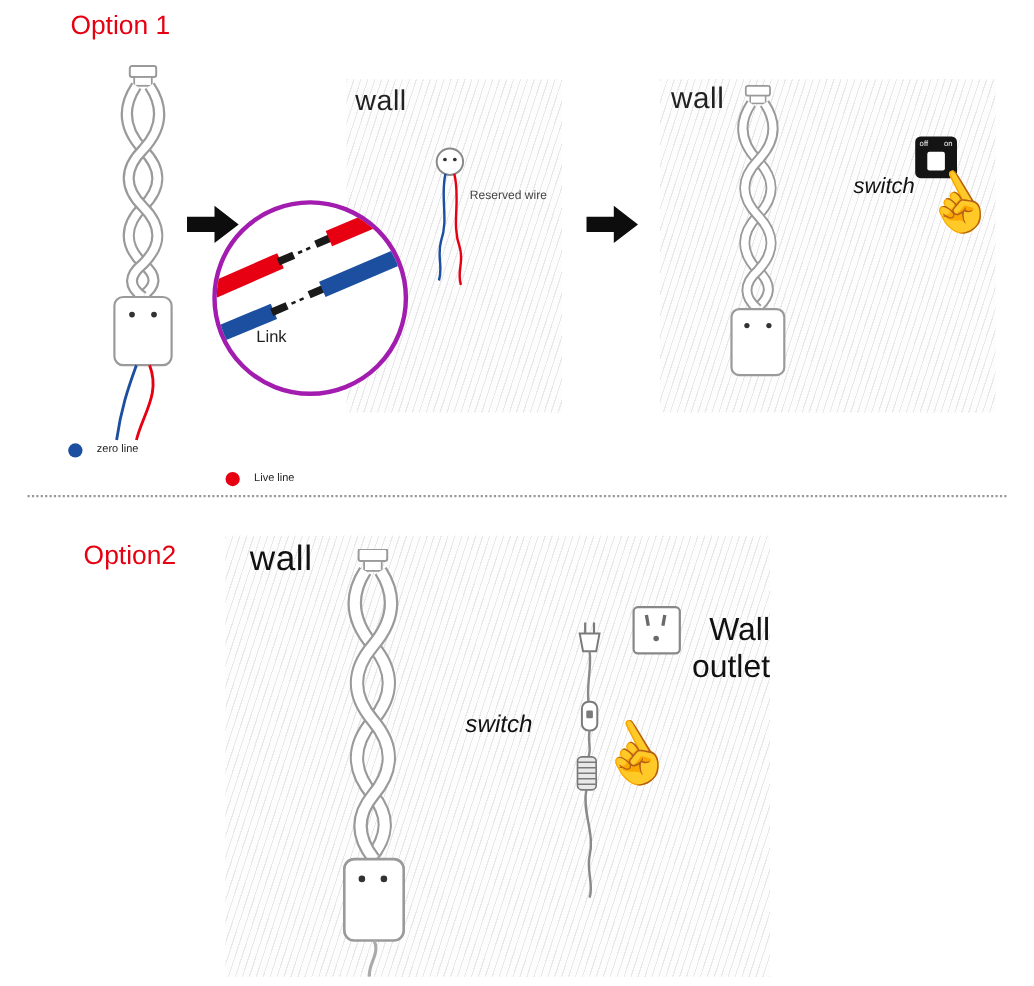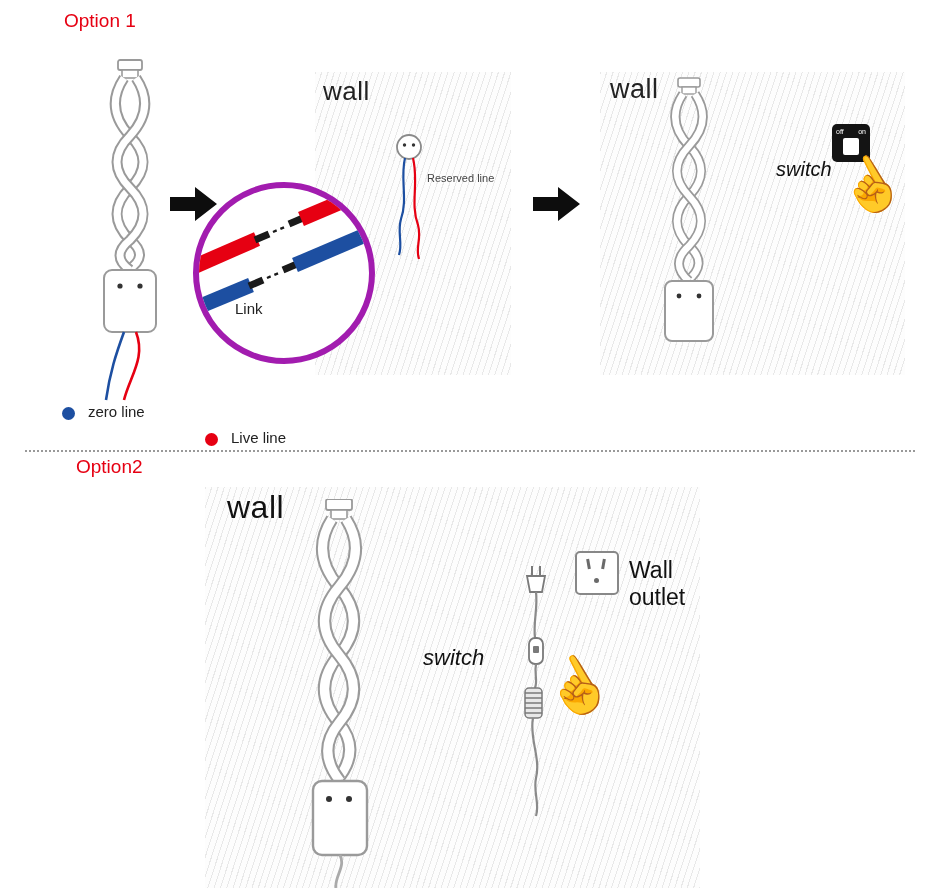--- a/index.html
+++ b/index.html
@@ -7,75 +7,76 @@
     position:relative;width:940px;height:896px;background:#ffffff;
     font-family:"Liberation Sans",sans-serif;overflow:hidden;
   }
   .abs{position:absolute;}
   
   .hatch{
     background-color:#fdfdfd;
     background-image:repeating-linear-gradient(108deg,
       rgba(125,125,125,.16) 0px, rgba(125,125,125,.16) 1px,
       transparent 1px, transparent 6px);
+    text-align:right;
   }
   .panel1{left:315px;top:72px;width:196px;height:303px;}
   .panel2{left:600px;top:72px;width:305px;height:303px;}
   .panel3{left:205px;top:487px;width:495px;height:401px;}
   .wall-label{color:#222;font-weight:500;letter-spacing:.5px;}
   .panel1 .wall-label{left:8px;top:4px;font-size:26px;}
   .panel2 .wall-label{left:10px;top:2px;font-size:27px;}
   .panel3 .wall-label{left:22px;top:2px;font-size:32px;color:#111;}
   
-  .opt-title{color:#e60012;font-size:19px;font-weight:500;text-align:right;}
+  .opt-title{color:#e60012;font-size:24px;font-weight:500;text-align:right;}
   #opt1-title{left:64px;top:10px;}
-  #opt2-title{left:76px;top:456px;}
+  #opt2-title{left:76px;top:492px;}
   
   .big-arrow{width:48px;height:36px;}
   #arrow1{left:170px;top:186px;}
   #arrow2{left:533px;top:186px;}
   
   .inset-circle{
     left:193px;top:182px;width:170px;height:170px;border-radius:50%;
-    background:#fff;border:6px solid #a21caf;z-index:5;overflow:hidden;
+    background:#fff;border:4px solid #a21caf;z-index:5;overflow:hidden;
   }
   .link-label{left:36px;top:112px;font-size:15px;color:#222;}
   
   .junction-svg{left:60px;top:55px;}
   .reserved-label{left:112px;top:100px;font-size:11px;color:#444;white-space:nowrap;}
   
   .rocker-switch{
     left:232px;top:52px;width:38px;height:38px;background:#141414;border-radius:5px;
   }
   .rocker-labels{display:flex;justify-content:space-between;padding:4px 4px 0;color:#fff;font-size:7px;line-height:1;}
   .rocker-key{width:16px;height:17px;background:#fff;border-radius:2px;margin:3px auto 0;}
   .switch-label{color:#111;font-style:italic;}
   #switch-label-1{left:176px;top:86px;font-size:20px;}
   
   .hand{color:#555;transform:rotate(-30deg);line-height:1;}
   #hand1{left:238px;top:88px;font-size:52px;}
   #hand2{left:338px;top:172px;font-size:54px;}
   
-  .legend-item{display:flex;align-items:flex-end;gap:13px;font-size:15px;color:#222;}
+  .legend-item{display:flex;align-items:flex-start;gap:13px;font-size:10px;color:#222;}
   #legend-zero{left:62px;top:403px;}
   #legend-live{left:205px;top:403px;margin-top:26px;}
   .legend-dot{width:13px;height:13px;border-radius:50%;display:inline-block;}
   .dot-blue{background:#1d4fa1;}
   .dot-red{background:#e60012;}
   
   .divider{left:25px;top:450px;width:890px;height:0;border-top:2px dotted #999;}
   
   .cord2-svg{left:30px;top:4px;}
   .cord3-svg{left:65px;top:12px;}
   .outlet-icon{left:370px;top:64px;width:40px;height:40px;background:#fff;border:2px solid #888;border-radius:5px;}
   .outlet-slot{position:absolute;width:3px;height:10px;background:#6a6a6a;top:6px;}
   .outlet-slot-left{left:10px;transform:rotate(-10deg);}
   .outlet-slot-right{left:25px;transform:rotate(10deg);}
   .outlet-pin{position:absolute;width:5px;height:5px;border-radius:50%;background:#6a6a6a;left:17px;top:25px;}
-  #outlet-label{left:424px;top:70px;font-size:23px;color:#111;}
+  #outlet-label{left:424px;top:70px;font-size:29px;color:#111;}
   #switch-label-2{left:218px;top:158px;font-size:22px;}
   .plugcord-svg{left:295px;top:75px;}
 </style>
 </head>
 <body>
 
 <div class="stage">
 
   <div class="abs opt-title" id="opt1-title">Option 1</div>
 
@@ -101,21 +102,21 @@
 
   <div class="abs hatch panel1">
     <div class="abs wall-label">wall</div>
     <svg class="abs junction-svg" width="130" height="200" viewBox="0 0 130 200">
       <circle cx="34" cy="20" r="12" fill="#fff" stroke="#8a8a8a" stroke-width="1.8"></circle>
       <circle cx="29.5" cy="18" r="1.7" fill="#333"></circle>
       <circle cx="38.5" cy="18" r="1.7" fill="#333"></circle>
       <path d="M30 31 C25 52,33 72,26 92 C22 106,28 116,24 128" fill="none" stroke="#1d4fa1" stroke-width="2.2"></path>
       <path d="M38 31 C44 56,35 76,43 98 C47 112,40 120,44 132" fill="none" stroke="#e60012" stroke-width="2.2"></path>
     </svg>
-    <div class="abs reserved-label">Reserved line</div>
+    <div class="abs reserved-label">Reserved wire</div>
   </div>
 
   <div class="abs inset-circle">
     <svg width="170" height="170" viewBox="0 0 170 170">
       <g fill="none">
         <path d="M-8 80 L58 51" stroke="#e60012" stroke-width="15"></path>
         <path d="M56 52 L70 46" stroke="#1a1a1a" stroke-width="7"></path>
         <path d="M74 44 L88 38" stroke="#1a1a1a" stroke-width="2.4" stroke-dasharray="4 4"></path>
         <path d="M90 36 L104 30" stroke="#1a1a1a" stroke-width="7"></path>
         <path d="M102 31 L180 -2" stroke="#e60012" stroke-width="15"></path>

